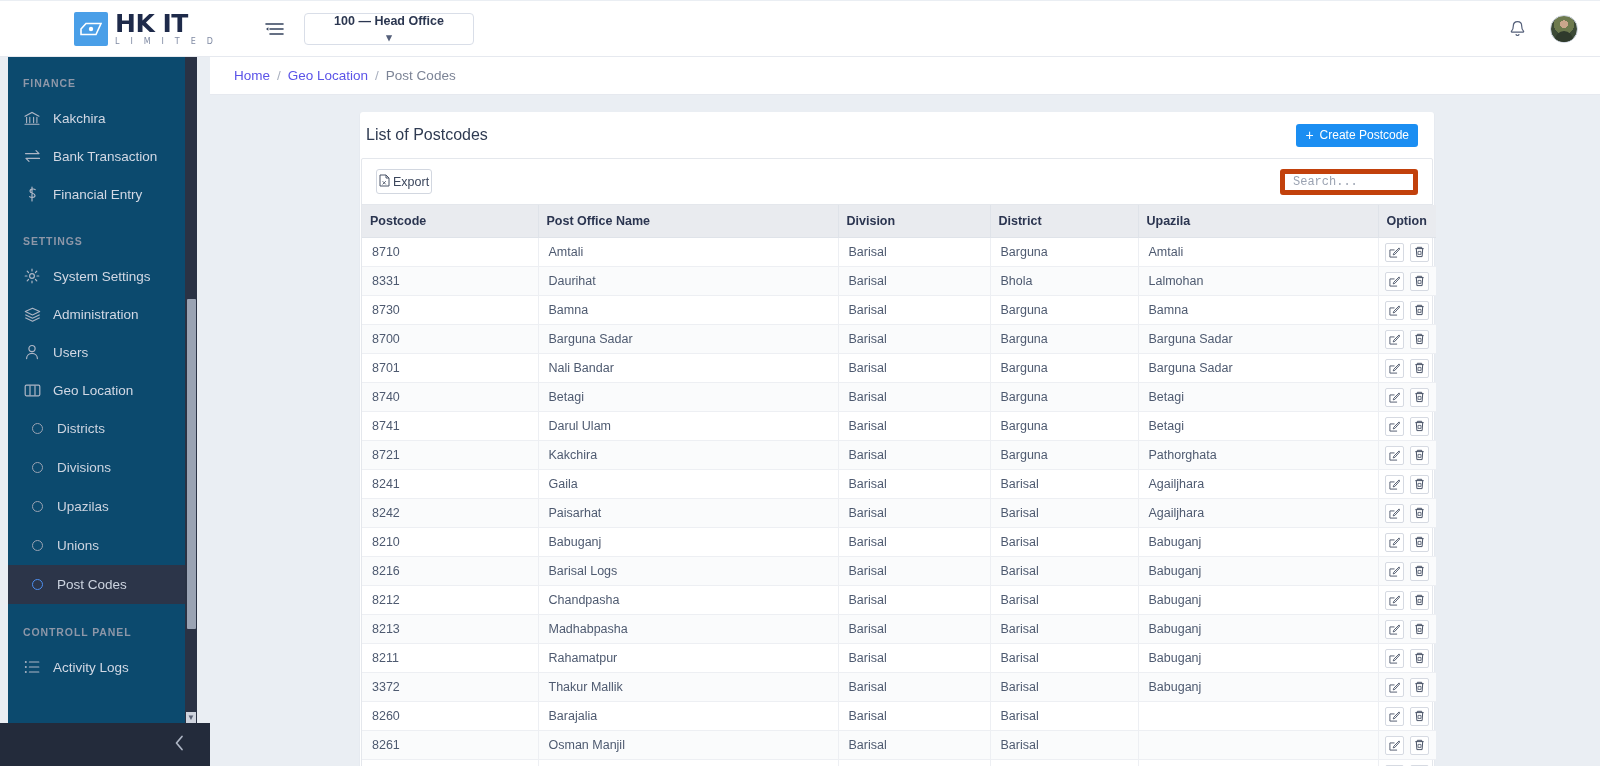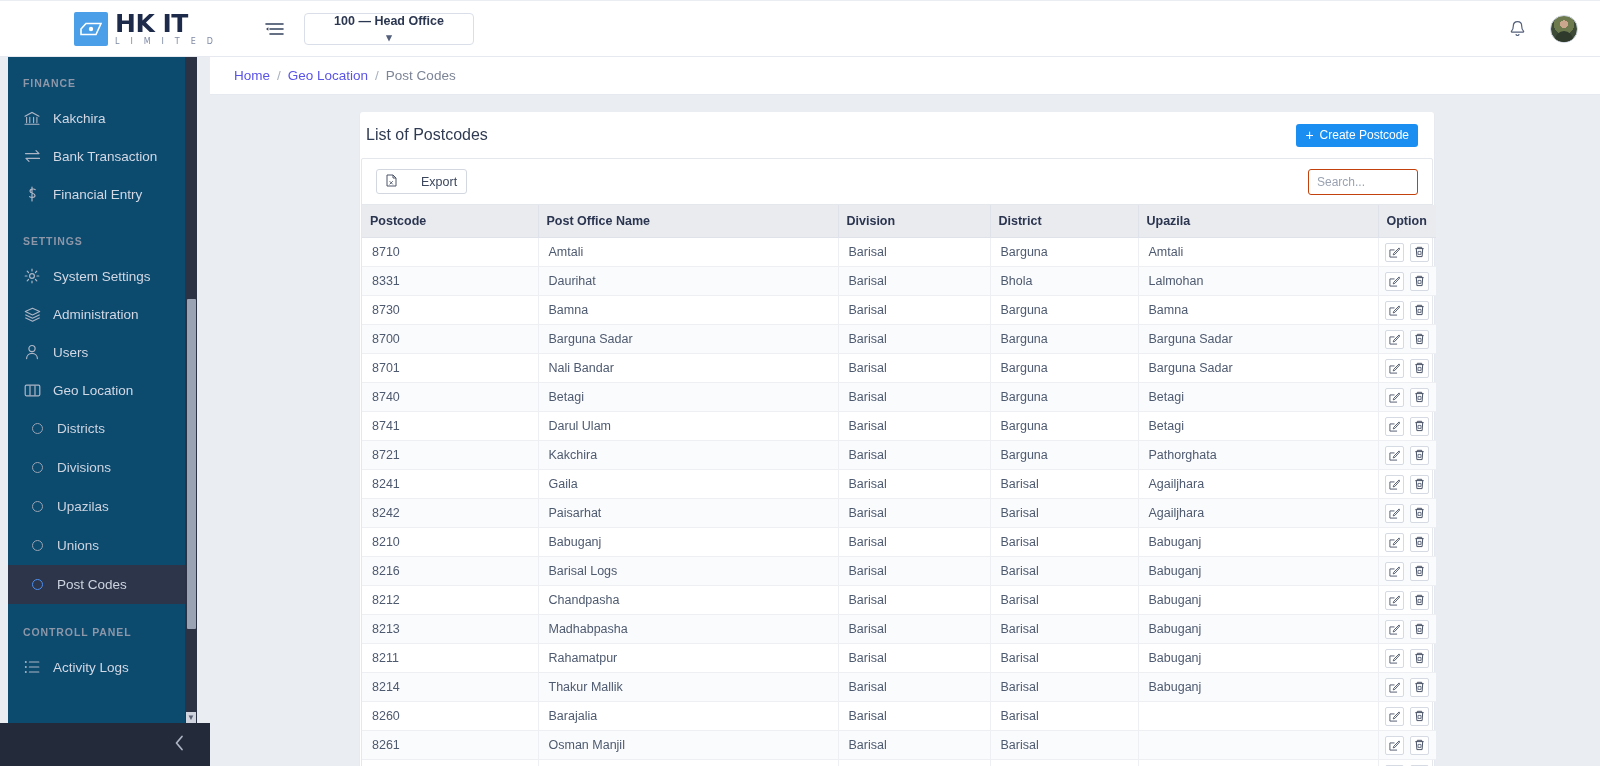--- a/index.html
+++ b/index.html
@@ -149,27 +149,27 @@
 
   .tablebox {
     margin: 0 1px; border: 1px solid #e4e7ec; border-radius: 2px;
   }
   .table-tools {
     height: 46px; display: flex; align-items: center; padding: 0 14px;
     border-bottom: 1px solid #e4e7ec;
   }
   .btn-export {
     height: 25px; border: 1px solid #d2d7e0; border-radius: 3px; background: #fff;
-    display: flex; align-items: center; gap: 24px; padding: 0 9px;
+    display: flex; align-items: center; gap: 3px; padding: 0 2px;
     font-size: 12.5px; color: #3b465c; cursor: pointer;
   }
   .search-box {
-    margin-left: auto; width: 110px; height: 26px; border: 1px solid #c2410c;
+    margin-left: auto; width: 138px; height: 26px; border: 5px solid #c2410c;
     border-radius: 3px; padding: 0 8px; font-size: 12px; color: #3b465c;
-    font-family: Liberation Sans, sans-serif; outline: none;
+    font-family: Liberation Mono, monospace; outline: none;
   }
   .search-box::placeholder { color: #9aa2b1; }
 
   table { width: 100%; border-collapse: collapse; table-layout: fixed; }
   thead th {
     background: #e9ebef; font-size: 12.5px; font-weight: 700; color: #2b3550;
     text-align: left; padding: 9px 8px; border-right: 1px solid #dfe3e9;
     border-bottom: 1px solid #dfe3e9;
   }
   thead th:last-child { border-right: none; }
@@ -767,21 +767,21 @@
                     <svg width="11" height="12" viewBox="0 0 11 12">
                       <path d="M1.4 2.6h8.2M3.3 2.6V1.3h4.4v1.3" fill="none" stroke="#4a5468" stroke-width="1"></path>
                       <path d="M2.3 2.6l.6 8h5.2l.6-8" fill="none" stroke="#4a5468" stroke-width="1" stroke-linejoin="round"></path>
                       <path d="M4 5.4h3v3H4z" fill="none" stroke="#4a5468" stroke-width=".8"></path>
                     </svg>
                   </div>
                 </div>
               </td>
             </tr>
             <tr>
-              <td class="c-code">8214</td>
+              <td class="c-code">3372</td>
               <td class="c-office">Thakur Mallik</td>
               <td class="c-div">Barisal</td>
               <td class="c-dist">Barisal</td>
               <td class="c-upa">Babuganj</td>
               <td class="c-opt opt-cell">
                 <div class="opt-wrap">
                   <div class="act-btn" title="Edit">
                     <svg width="11" height="11" viewBox="0 0 12 12">
                       <path d="M1 3.2V11h7.8" fill="none" stroke="#4a5468" stroke-width="1"></path>
                       <path d="M1 3.2h5M11 1 5.2 6.8 4.6 8.6l1.8-.6L11.8 2z" fill="none" stroke="#4a5468" stroke-width="1" stroke-linejoin="round"></path>

